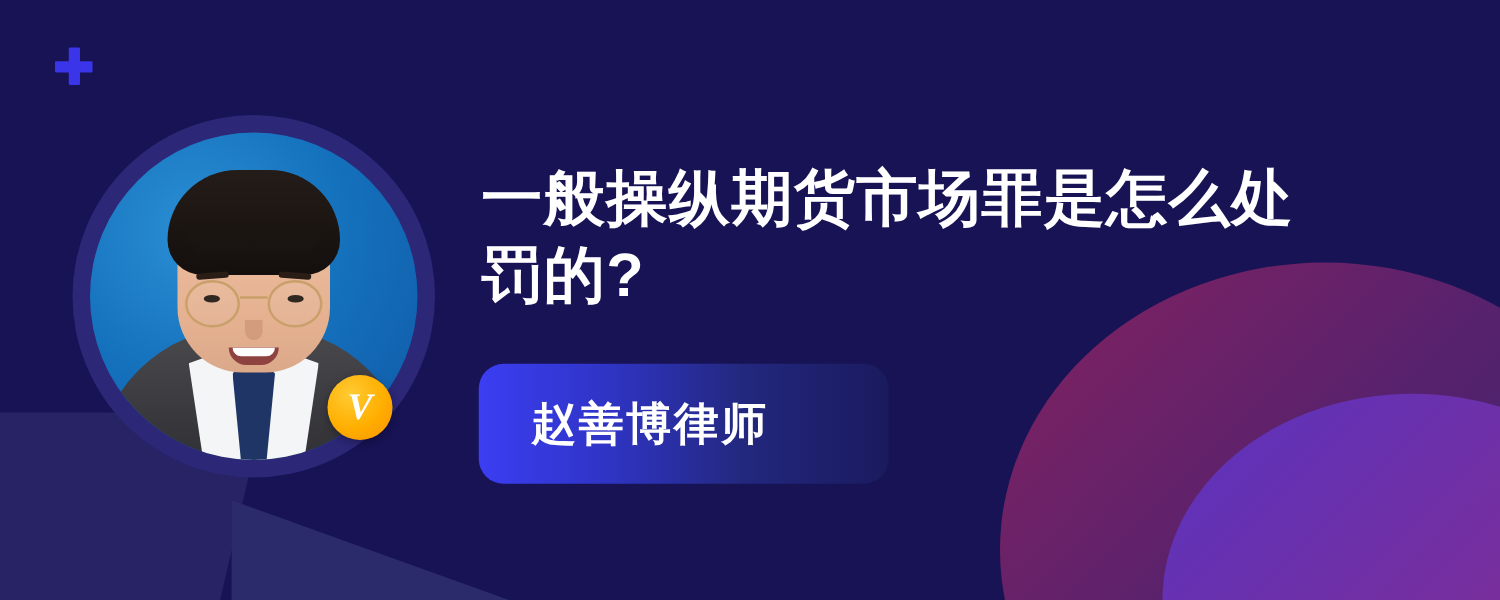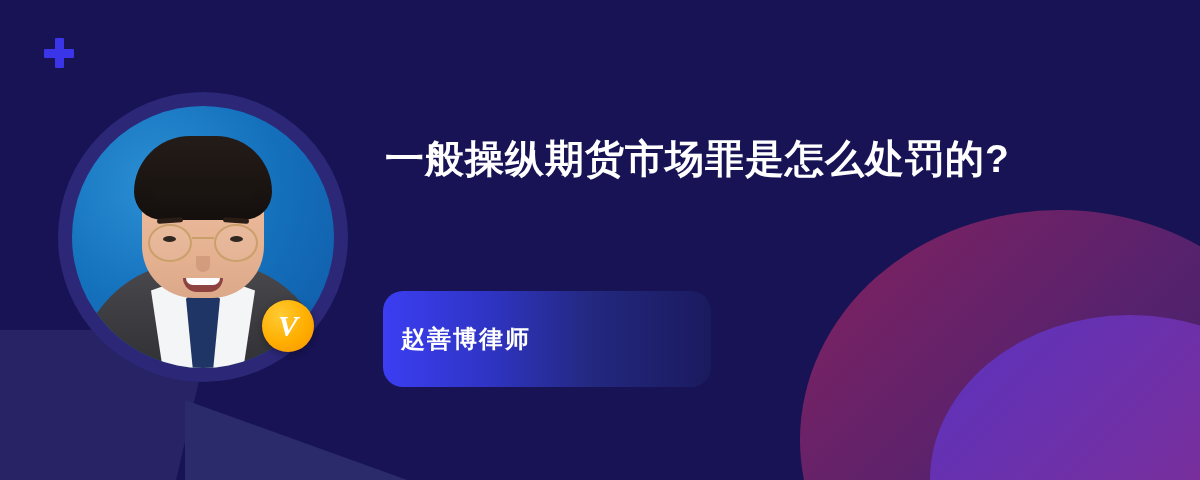--- a/index.html
+++ b/index.html
@@ -274,42 +274,42 @@
     font-family: "Liberation Serif", serif;
   }
 
   
   .title {
     position: absolute;
     left: 385px;
     top: 128px;
     width: 690px;
     color: #ffffff;
-    font-size: 39px;
+    font-size: 49px;
     font-weight: bold;
     line-height: 62px;
     letter-spacing: 1px;
   }
   .name-badge {
     position: absolute;
     left: 383px;
     top: 291px;
     width: 328px;
     height: 96px;
     border-radius: 20px;
     background: linear-gradient(90deg, #3b3ef2 0%, #2f34c4 32%, #23287f 64%, #1a1a5e 100%);
     display: flex;
     align-items: center;
   }
   .name-badge-label {
     color: #ffffff;
-    font-size: 24px;
+    font-size: 36px;
     font-weight: bold;
     letter-spacing: 2px;
-    padding-left: 18px;
+    padding-left: 42px;
   }
 </style>
 </head>
 <body>
 
 <div id="banner">
 
   <div class="deco-tri-left"></div>
   <div class="deco-tri-mid"></div>
   <div class="deco-circle-outer"></div>

